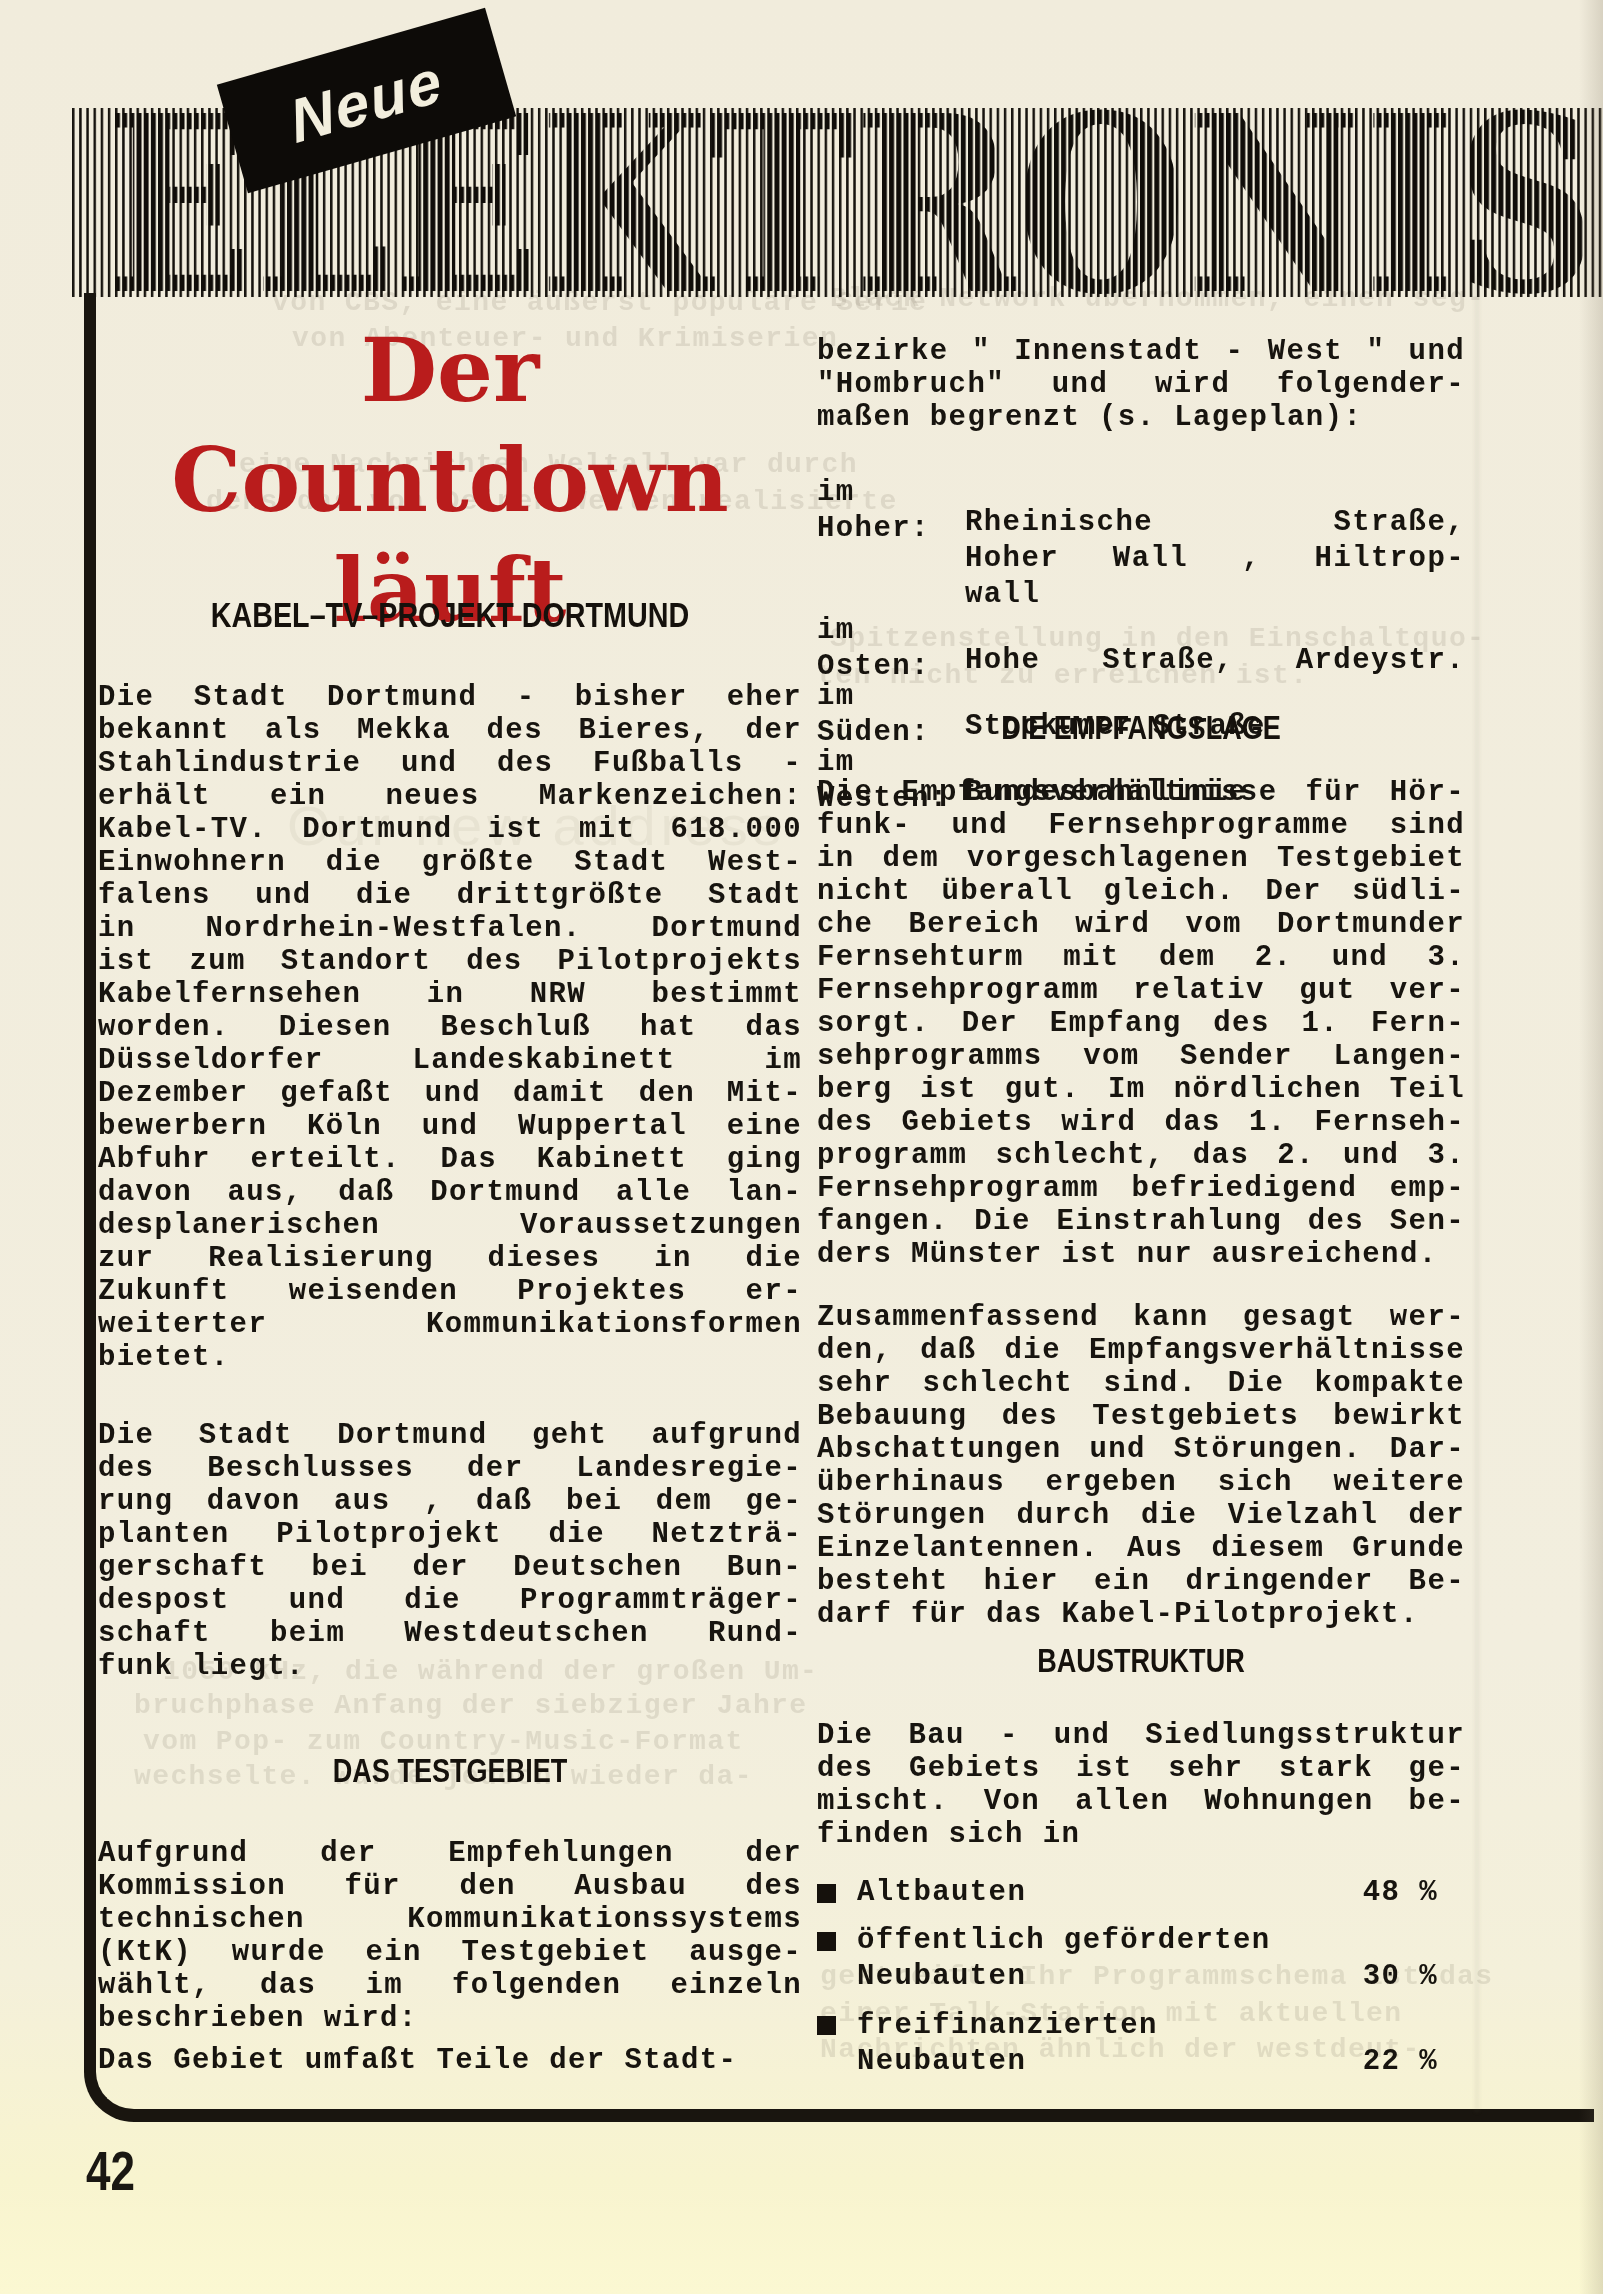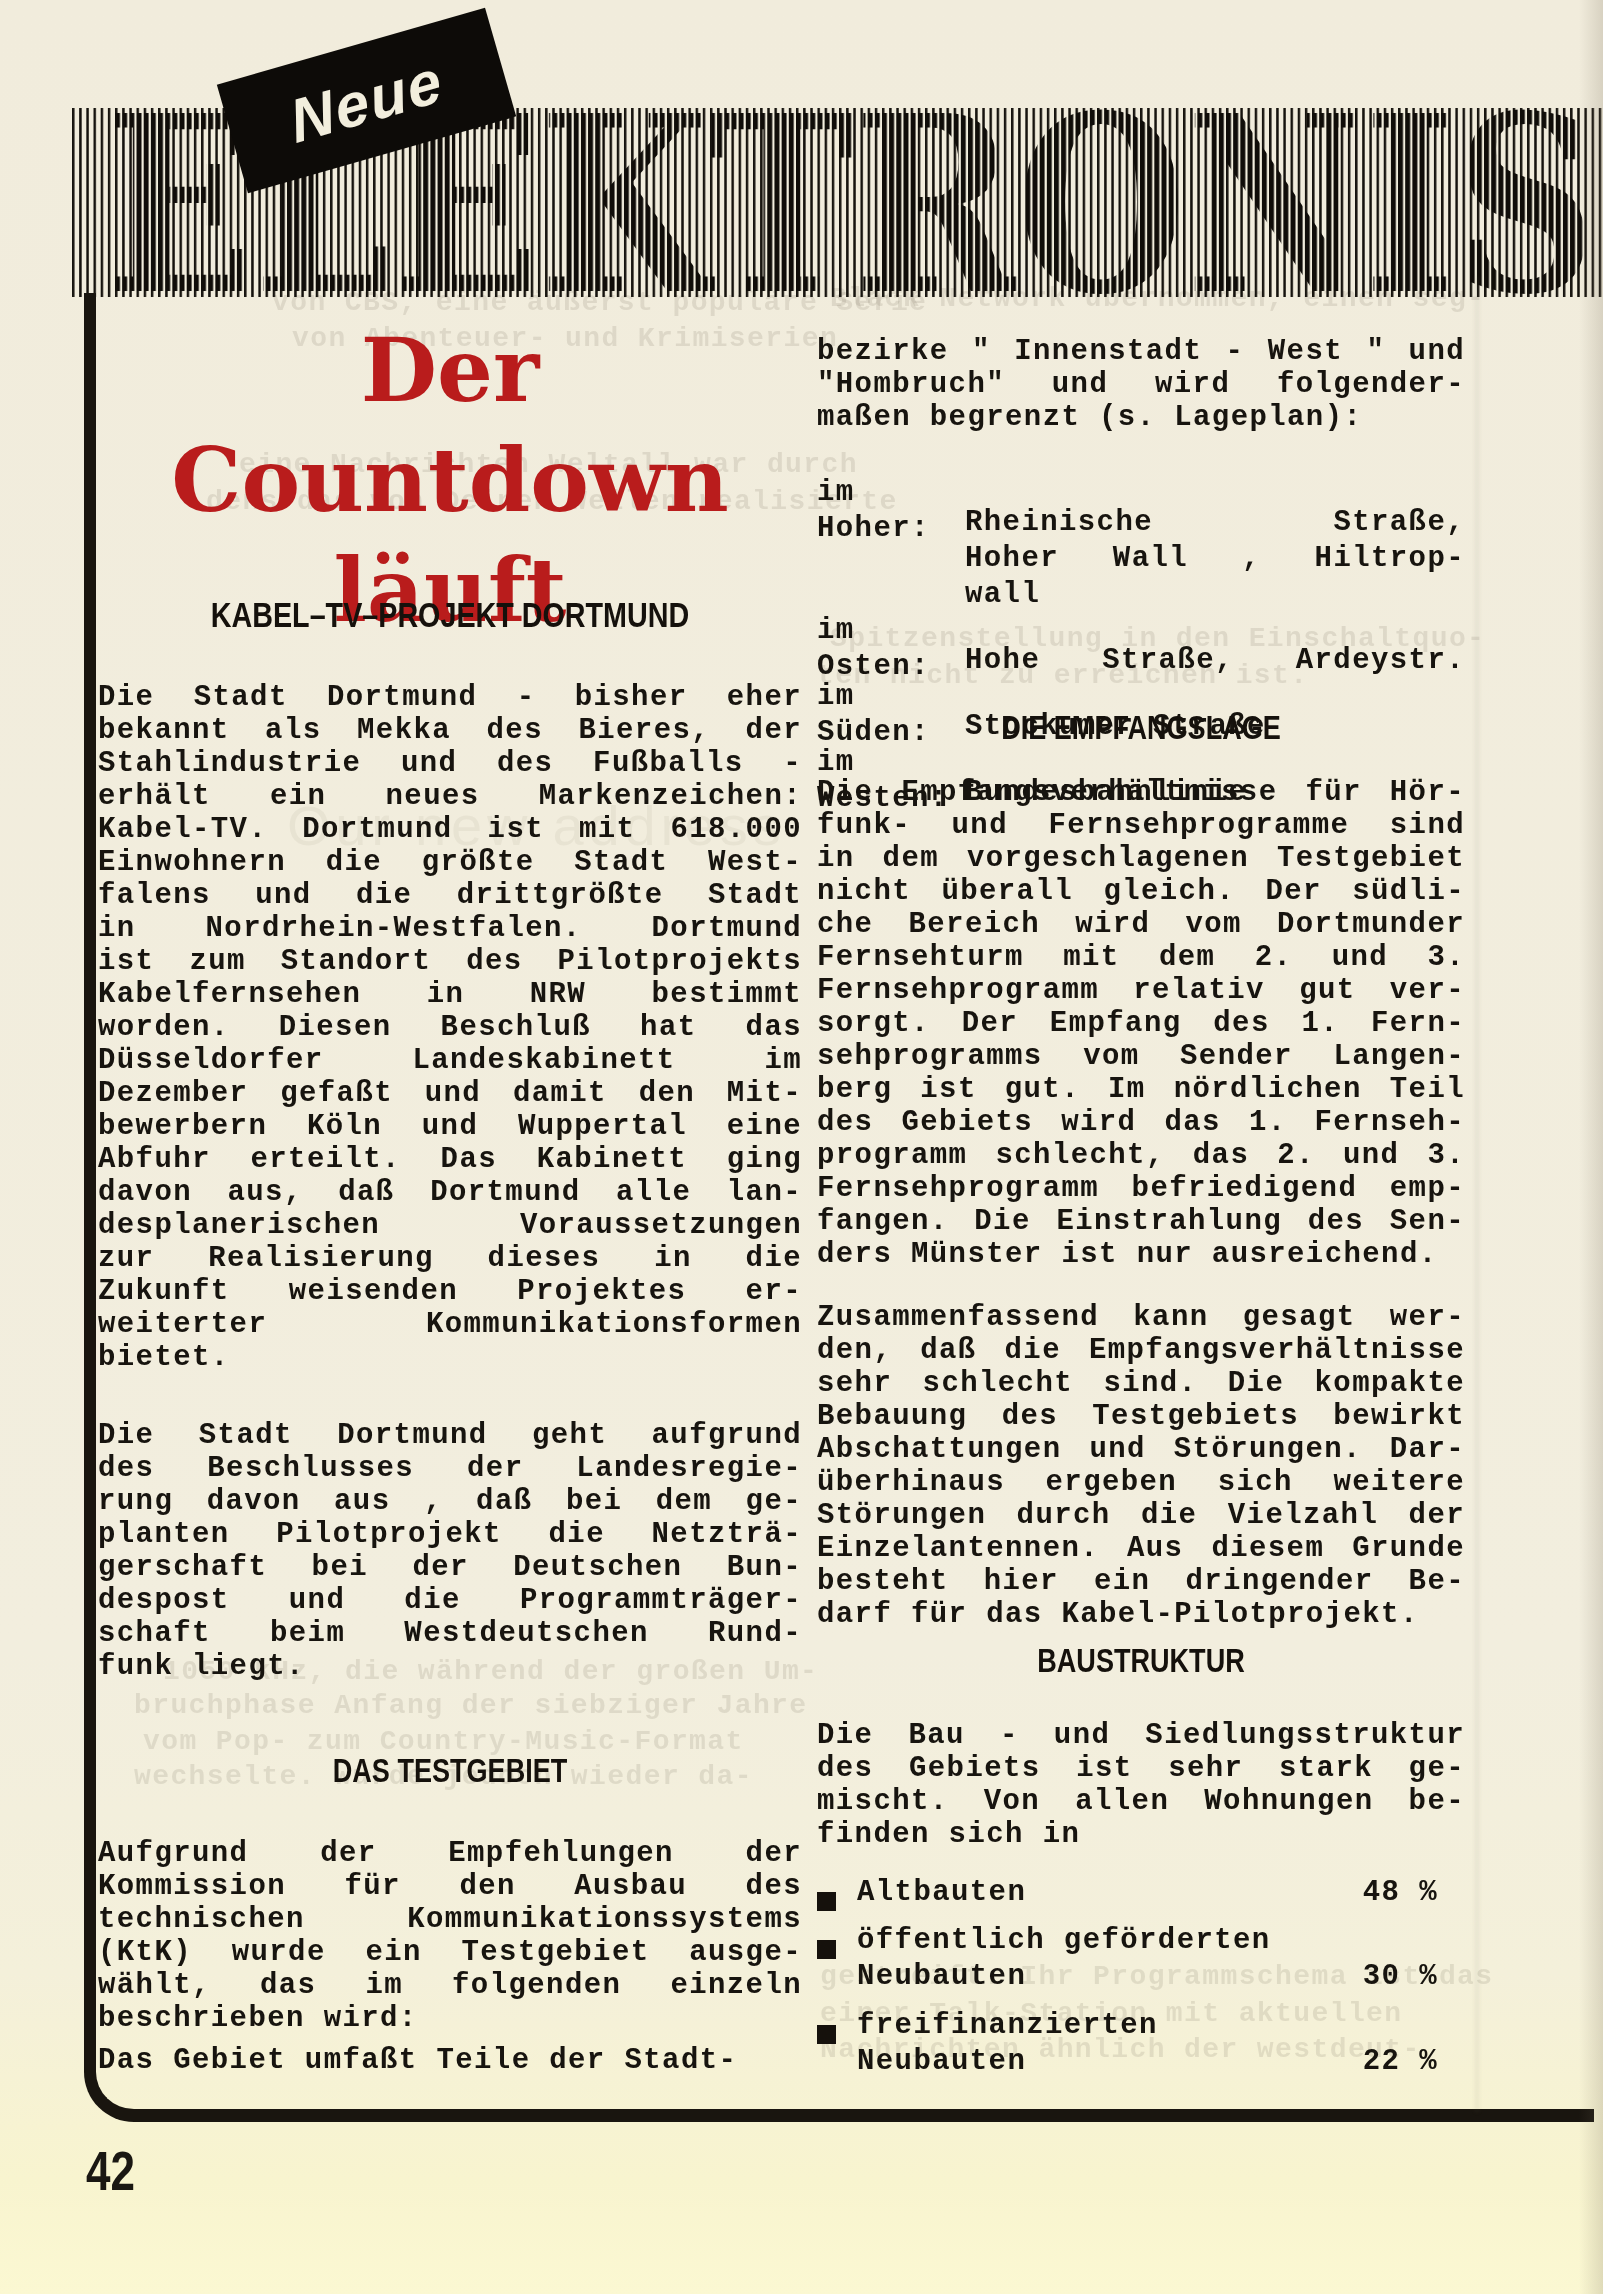--- a/index.html
+++ b/index.html
@@ -38,21 +38,21 @@
     transform:scaleX(0.82);transform-origin:center;white-space:nowrap;
   }
   .subtitle{font-size:35px;}
   
   .dir-row{display:flex;}
   .dir-label{width:148px;flex:0 0 148px;}
   .dir-value{flex:1;margin-top:30px;}
   .dir-row .tline{height:36px;line-height:36px;}
   
   .b-row{margin-bottom:12.4px;}
-  .b-line{display:flex;height:36px;line-height:36px;font-size:29px;font-weight:700;letter-spacing:1.4px;align-items:flex-end;}
+  .b-line{display:flex;height:36px;line-height:36px;font-size:29px;font-weight:700;letter-spacing:1.4px;}
   .b-sq{width:19px;height:19px;background:#15110c;margin:8.6px 21px 0 0;flex:0 0 19px;}
   .b-indent{margin-left:40px;}
   .b-pct{margin-left:auto;padding-right:27px;}
   
   .ghost{
     position:absolute;font-family:"Liberation Mono",monospace;font-weight:700;font-size:28px;
     letter-spacing:1.4px;color:#6f6754;opacity:.15;filter:blur(0.5px);white-space:nowrap;
   }
   .ghost.big{font-family:"Liberation Sans",sans-serif;font-weight:400;letter-spacing:4.8px;}
   

